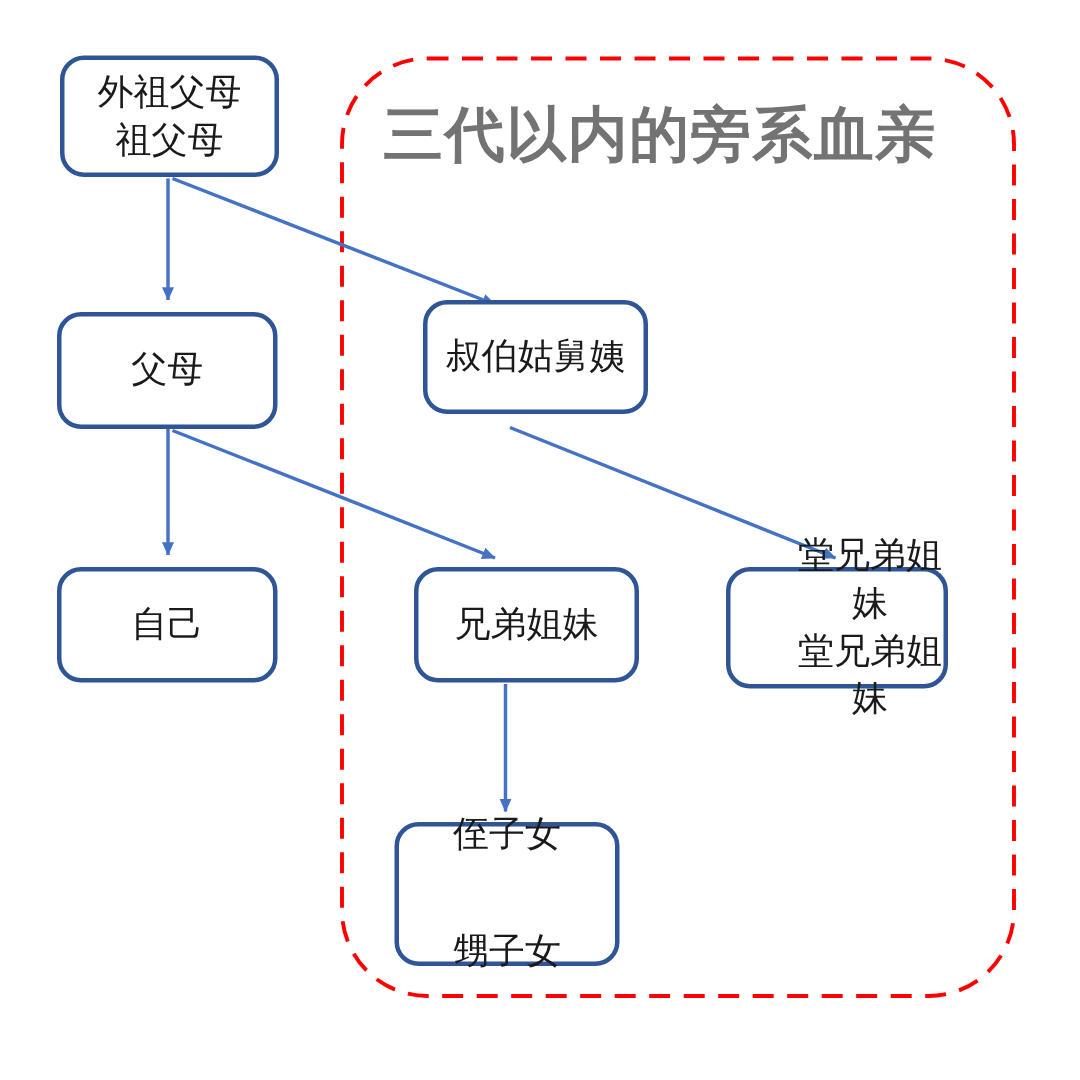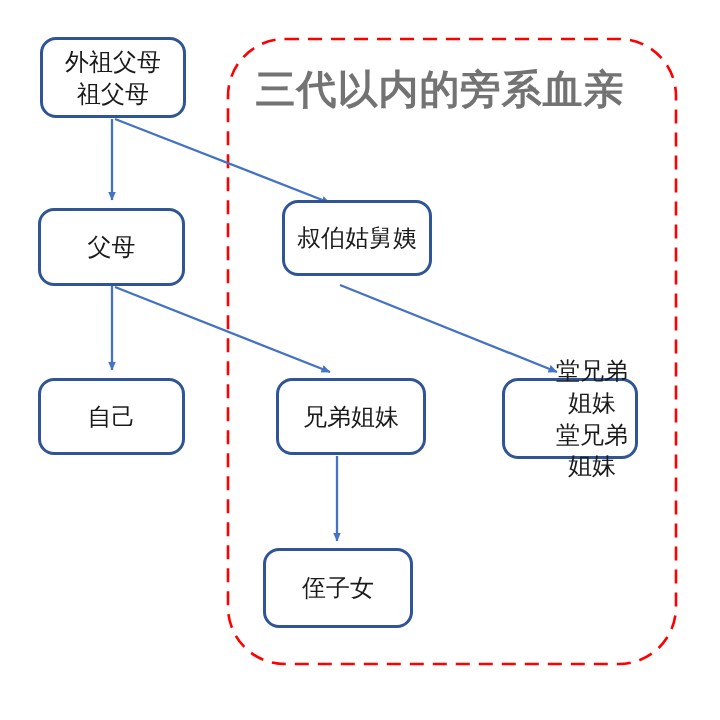--- a/index.html
+++ b/index.html
@@ -30,22 +30,22 @@
     font-size: 24px;
     line-height: 1.32;
     text-align: center;
     z-index: 2;
   }
   .node-grandparents   { left: 40px;  top: 37px;  width: 146px; height: 81px; }
   .node-parents        { left: 38px;  top: 208px; width: 147px; height: 78px; }
   .node-uncles-aunts   { left: 262px; top: 200px; width: 150px; height: 76px; margin-left: 20px; }
   .node-self           { left: 38px;  top: 378px; width: 147px; height: 77px; }
   .node-siblings       { left: 276px; top: 378px; width: 150px; height: 77px; }
-  .node-cousins        { left: 502px; top: 378px; width: 136px; height: 81px; padding-left: 44px; }
-  .node-nephews-nieces { left: 263px; top: 548px; width: 150px; height: 80px; gap: 46px; }
+  .node-cousins        { left: 484px; top: 378px; width: 148px; height: 81px; padding-left: 44px; }
+  .node-nephews-nieces { left: 263px; top: 548px; width: 150px; height: 96px; gap: 46px; }
   #region-title {
     position: absolute;
     left: 250px; top: 62px;
     width: 380px;
     text-align: center;
     color: #737373;
     font-size: 40px;
     font-weight: 700;
     letter-spacing: 1px;
     white-space: nowrap;
@@ -97,15 +97,16 @@
     <div>兄弟姐妹</div>
   </div>
 
   <div class="node node-cousins">
     <div>堂兄弟姐妹</div>
     <div>堂兄弟姐妹</div>
   </div>
 
   <div class="node node-nephews-nieces">
     <div>侄子女</div>
+    <div>甥子女</div>
   </div>
 
 </div>
 
 </body></html>

